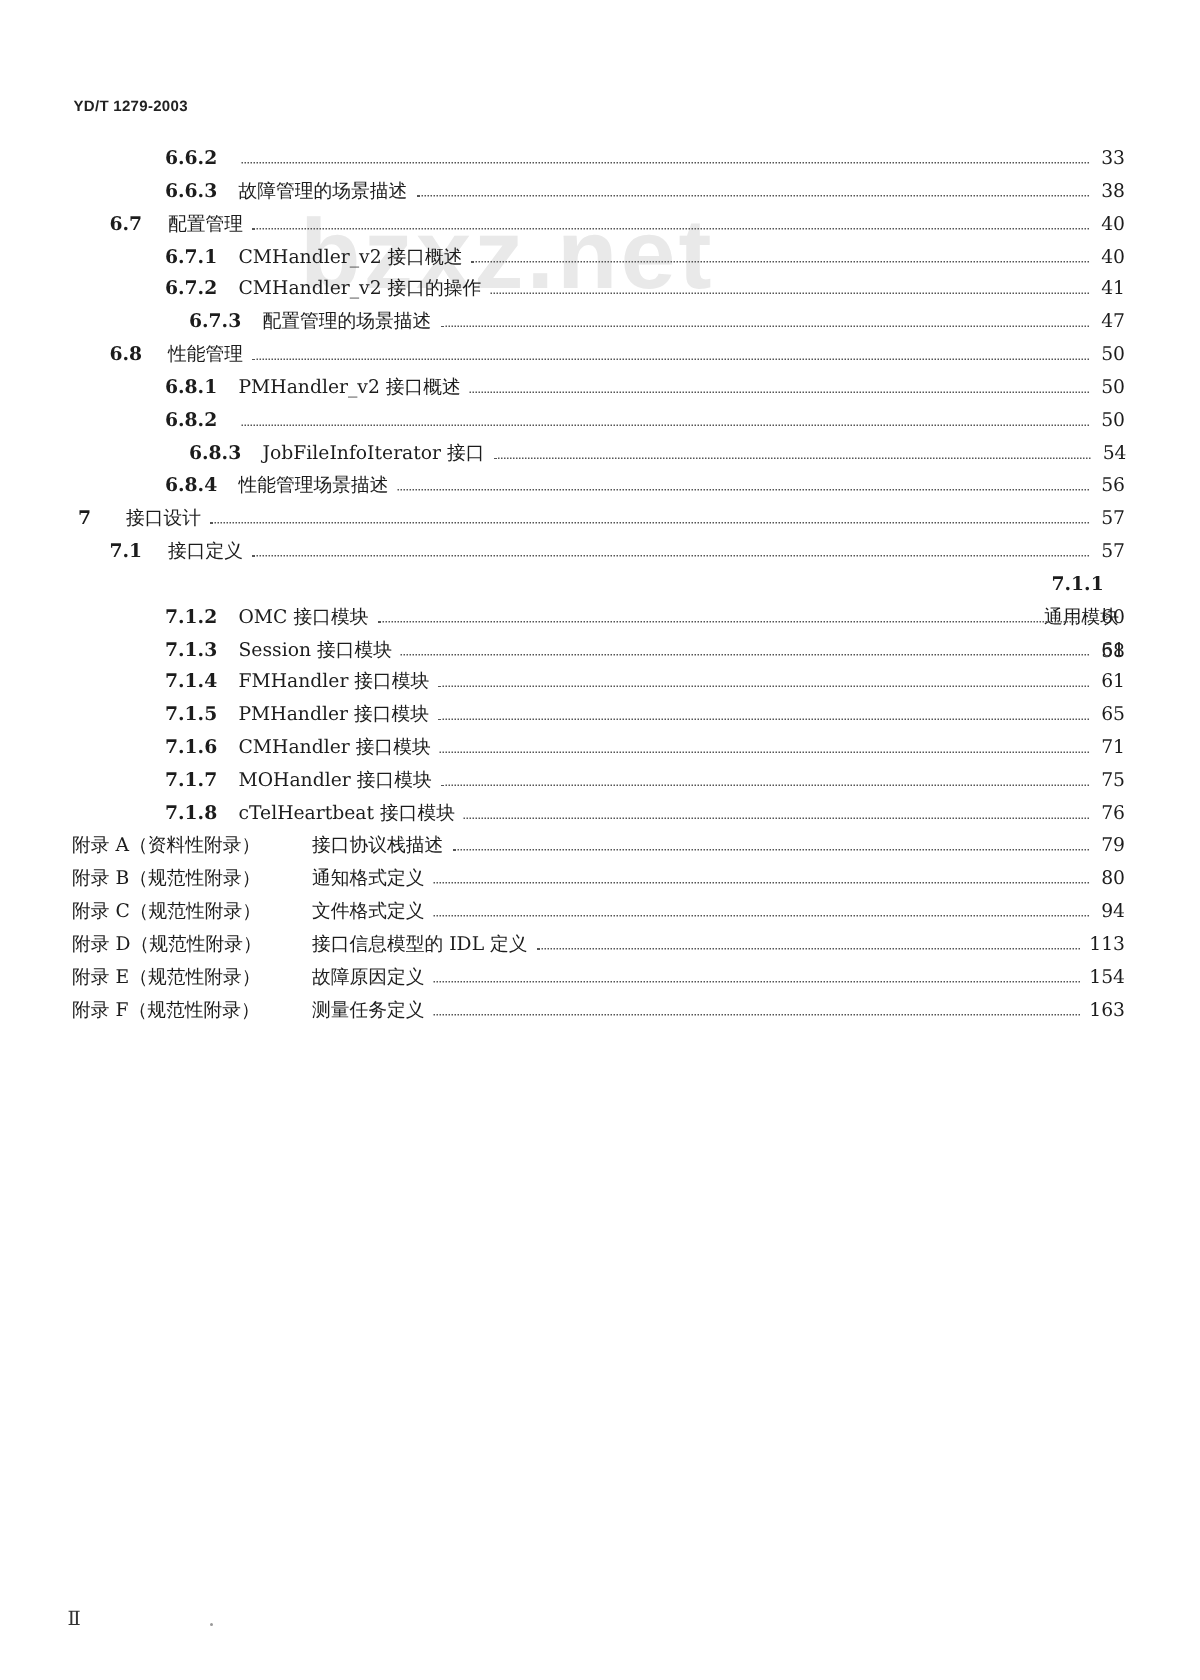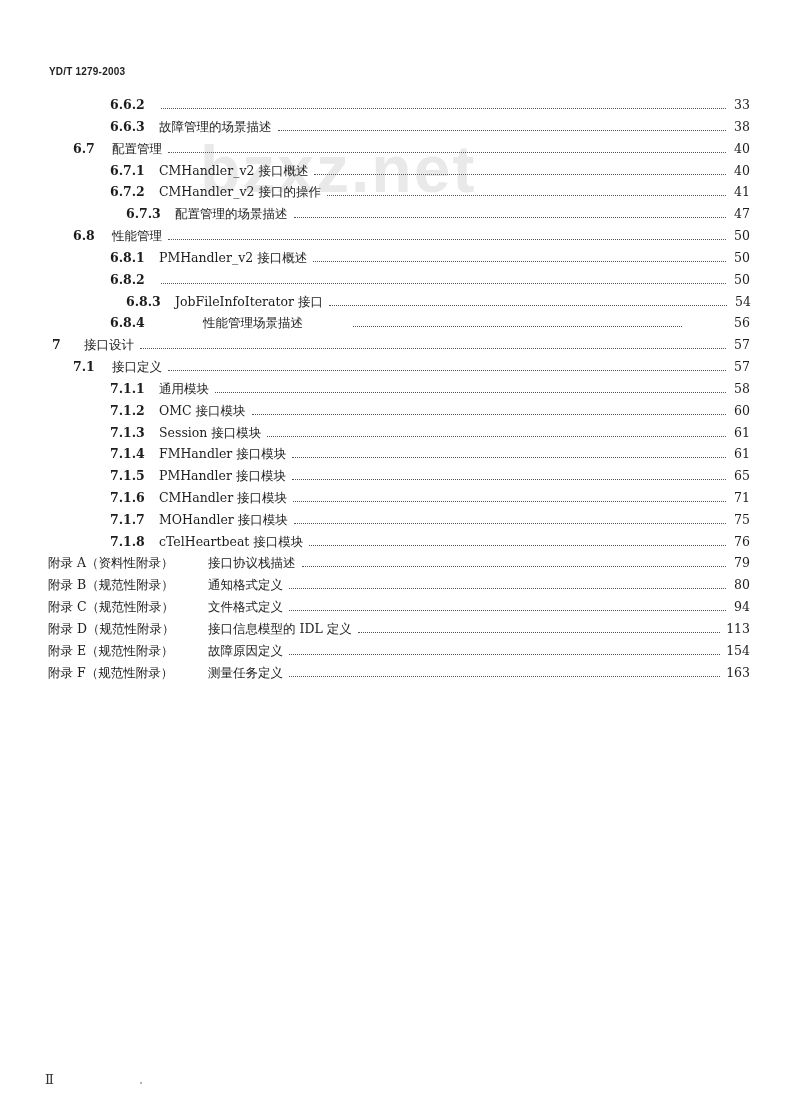--- a/index.html
+++ b/index.html
@@ -102,39 +102,39 @@
     <span class="num">6.8.2</span>
     <span class="leader"></span>
     <span class="page">50</span>
   </div>
   <div class="row lvl3" style="left:110px;right:49px;top:197px;margin-left:16px;">
     <span class="num">6.8.3</span>
     <span class="title">JobFileInfoIterator 接口</span>
     <span class="leader"></span>
     <span class="page">54</span>
   </div>
-  <div class="row lvl3" style="left:110px;right:50px;top:218px;gap:44px;">
+  <div class="row lvl3" style="left:110px;right:50px;top:218px;">
     <span class="num">6.8.4</span>
     <span class="title">性能管理场景描述</span>
     <span class="leader"></span>
     <span class="page">56</span>
   </div>
   <div class="row lvl1" style="left:52px;right:50px;top:240px;">
     <span class="num">7</span>
     <span class="title">接口设计</span>
     <span class="leader"></span>
     <span class="page">57</span>
   </div>
   <div class="row lvl2" style="left:73px;right:50px;top:262px;">
     <span class="num">7.1</span>
     <span class="title">接口定义</span>
     <span class="leader"></span>
     <span class="page">57</span>
   </div>
-  <div class="row lvl3" style="left:110px;right:50px;top:284px;">
+  <div class="row lvl3" style="left:110px;right:50px;top:284px;flex-direction:column;">
     <span class="num">7.1.1</span>
     <span class="title">通用模块</span>
     <span class="leader"></span>
     <span class="page">58</span>
   </div>
   <div class="row lvl3" style="left:110px;right:50px;top:306px;">
     <span class="num">7.1.2</span>
     <span class="title">OMC 接口模块</span>
     <span class="leader"></span>
     <span class="page">60</span>

